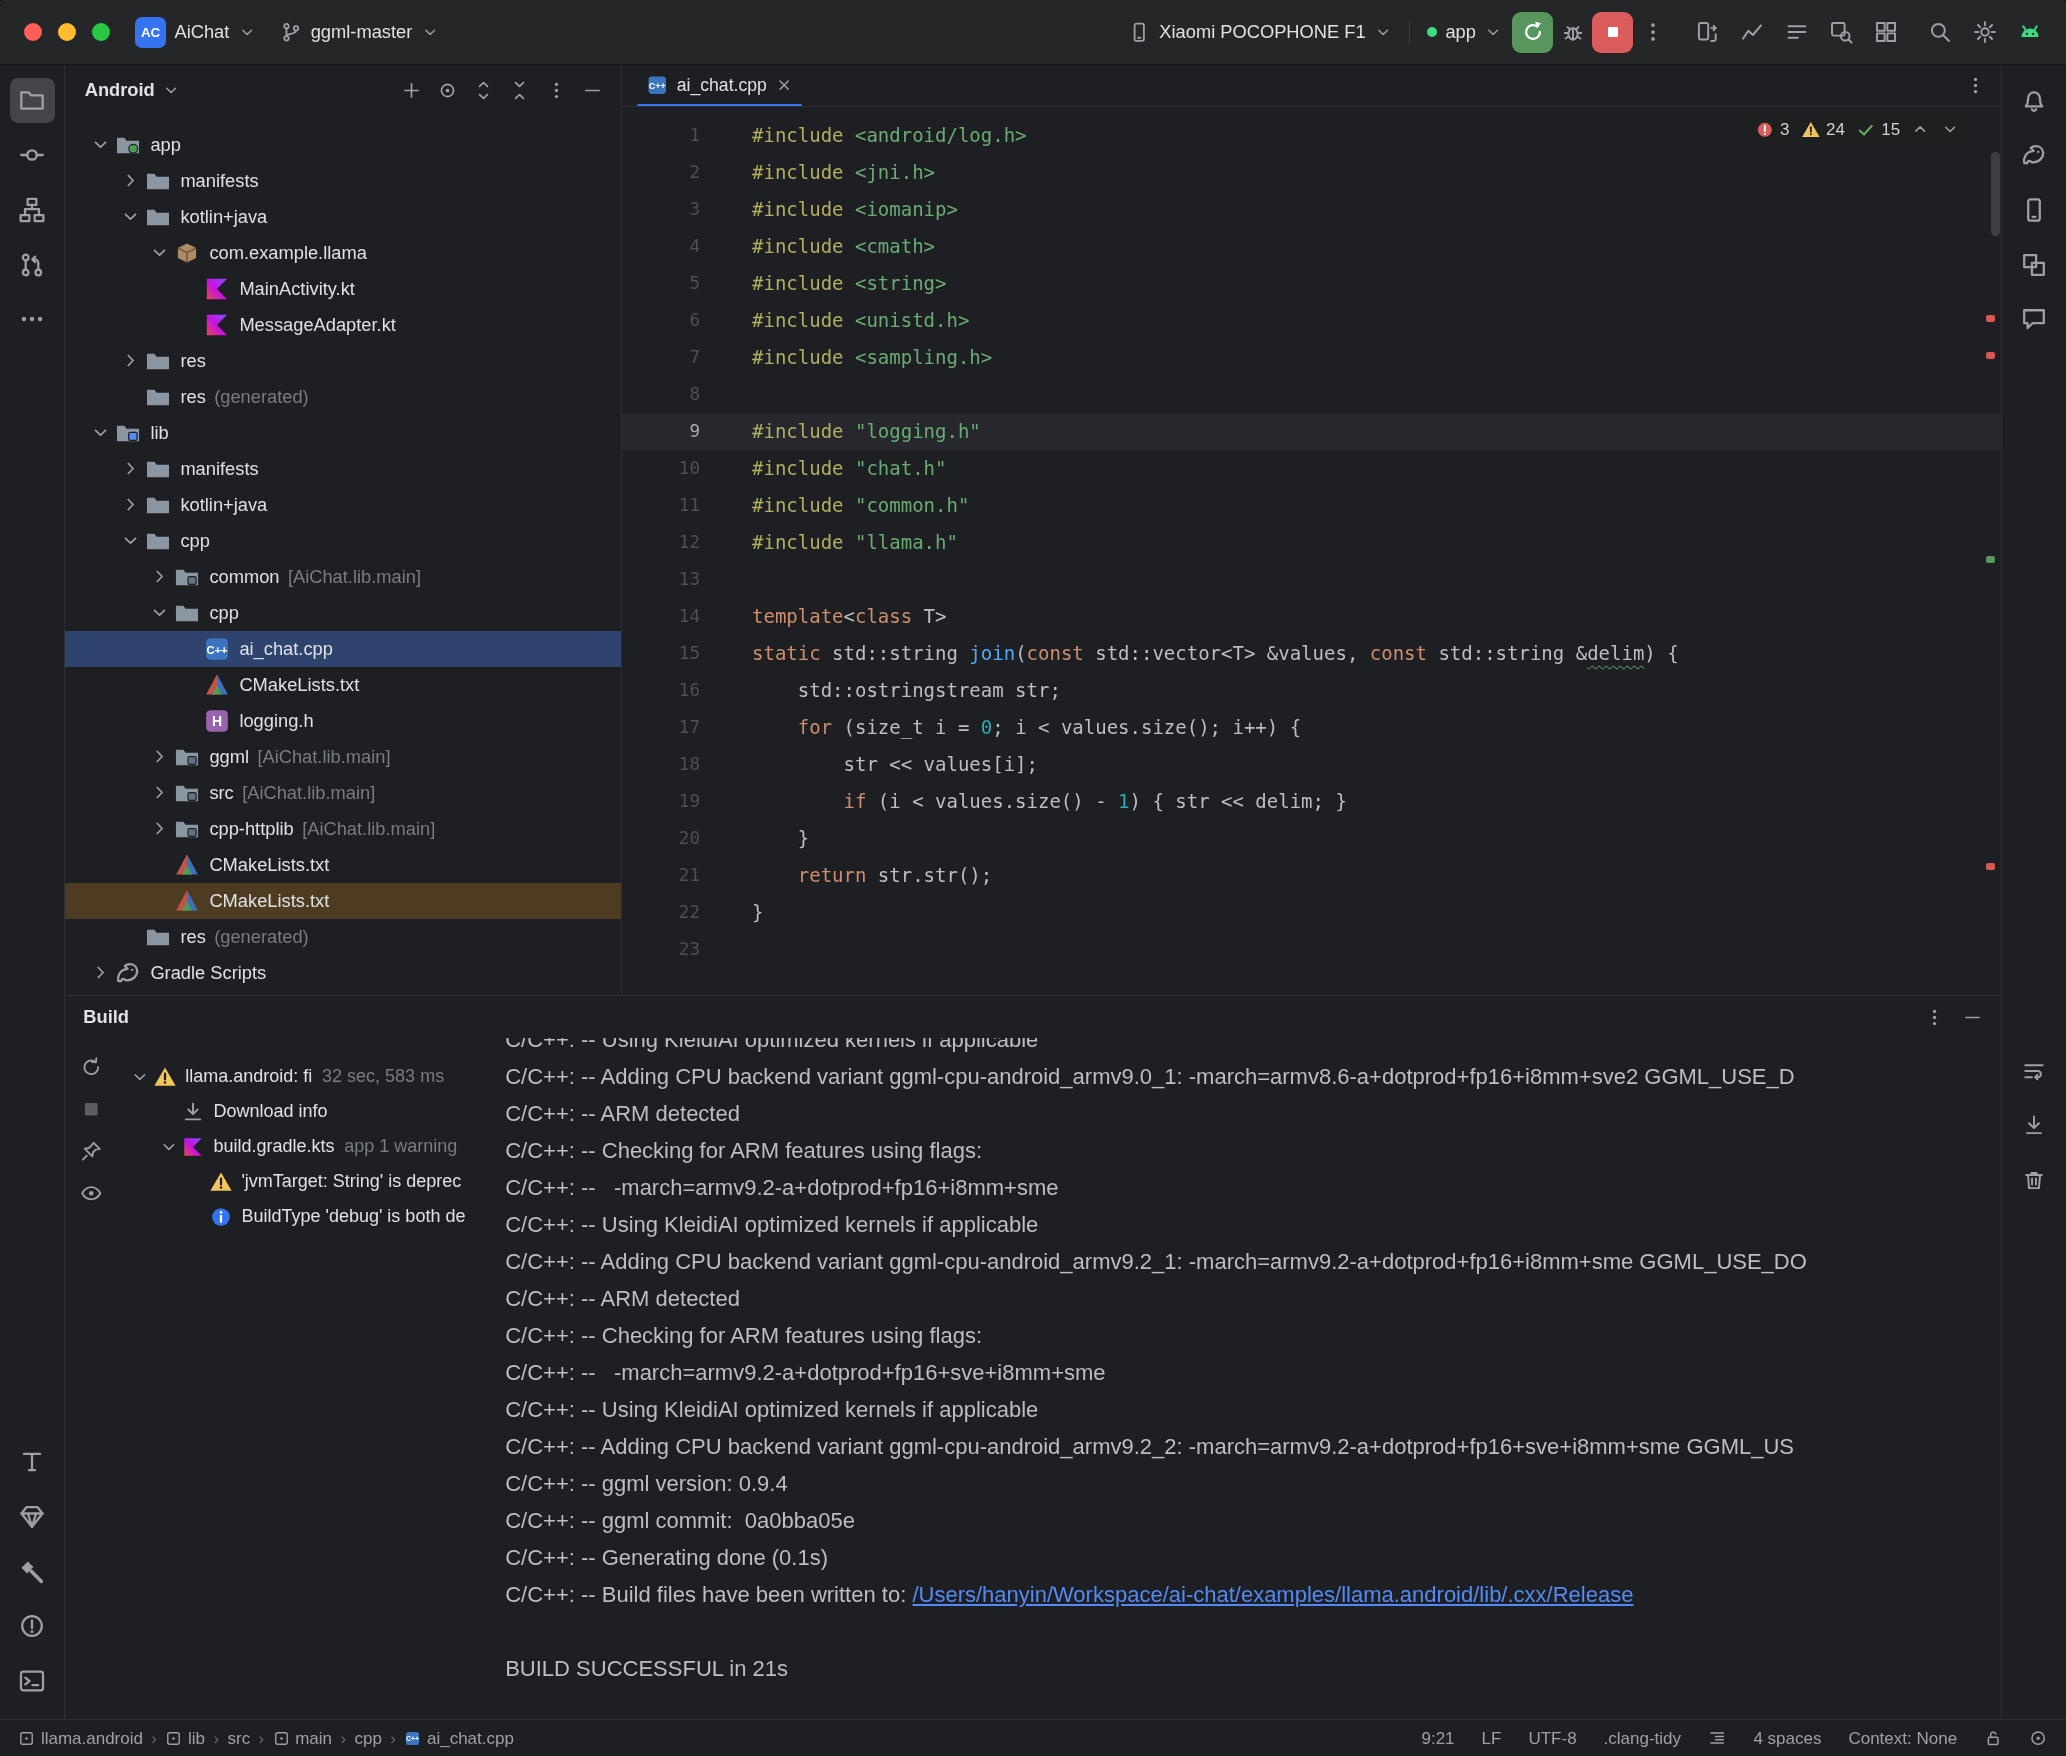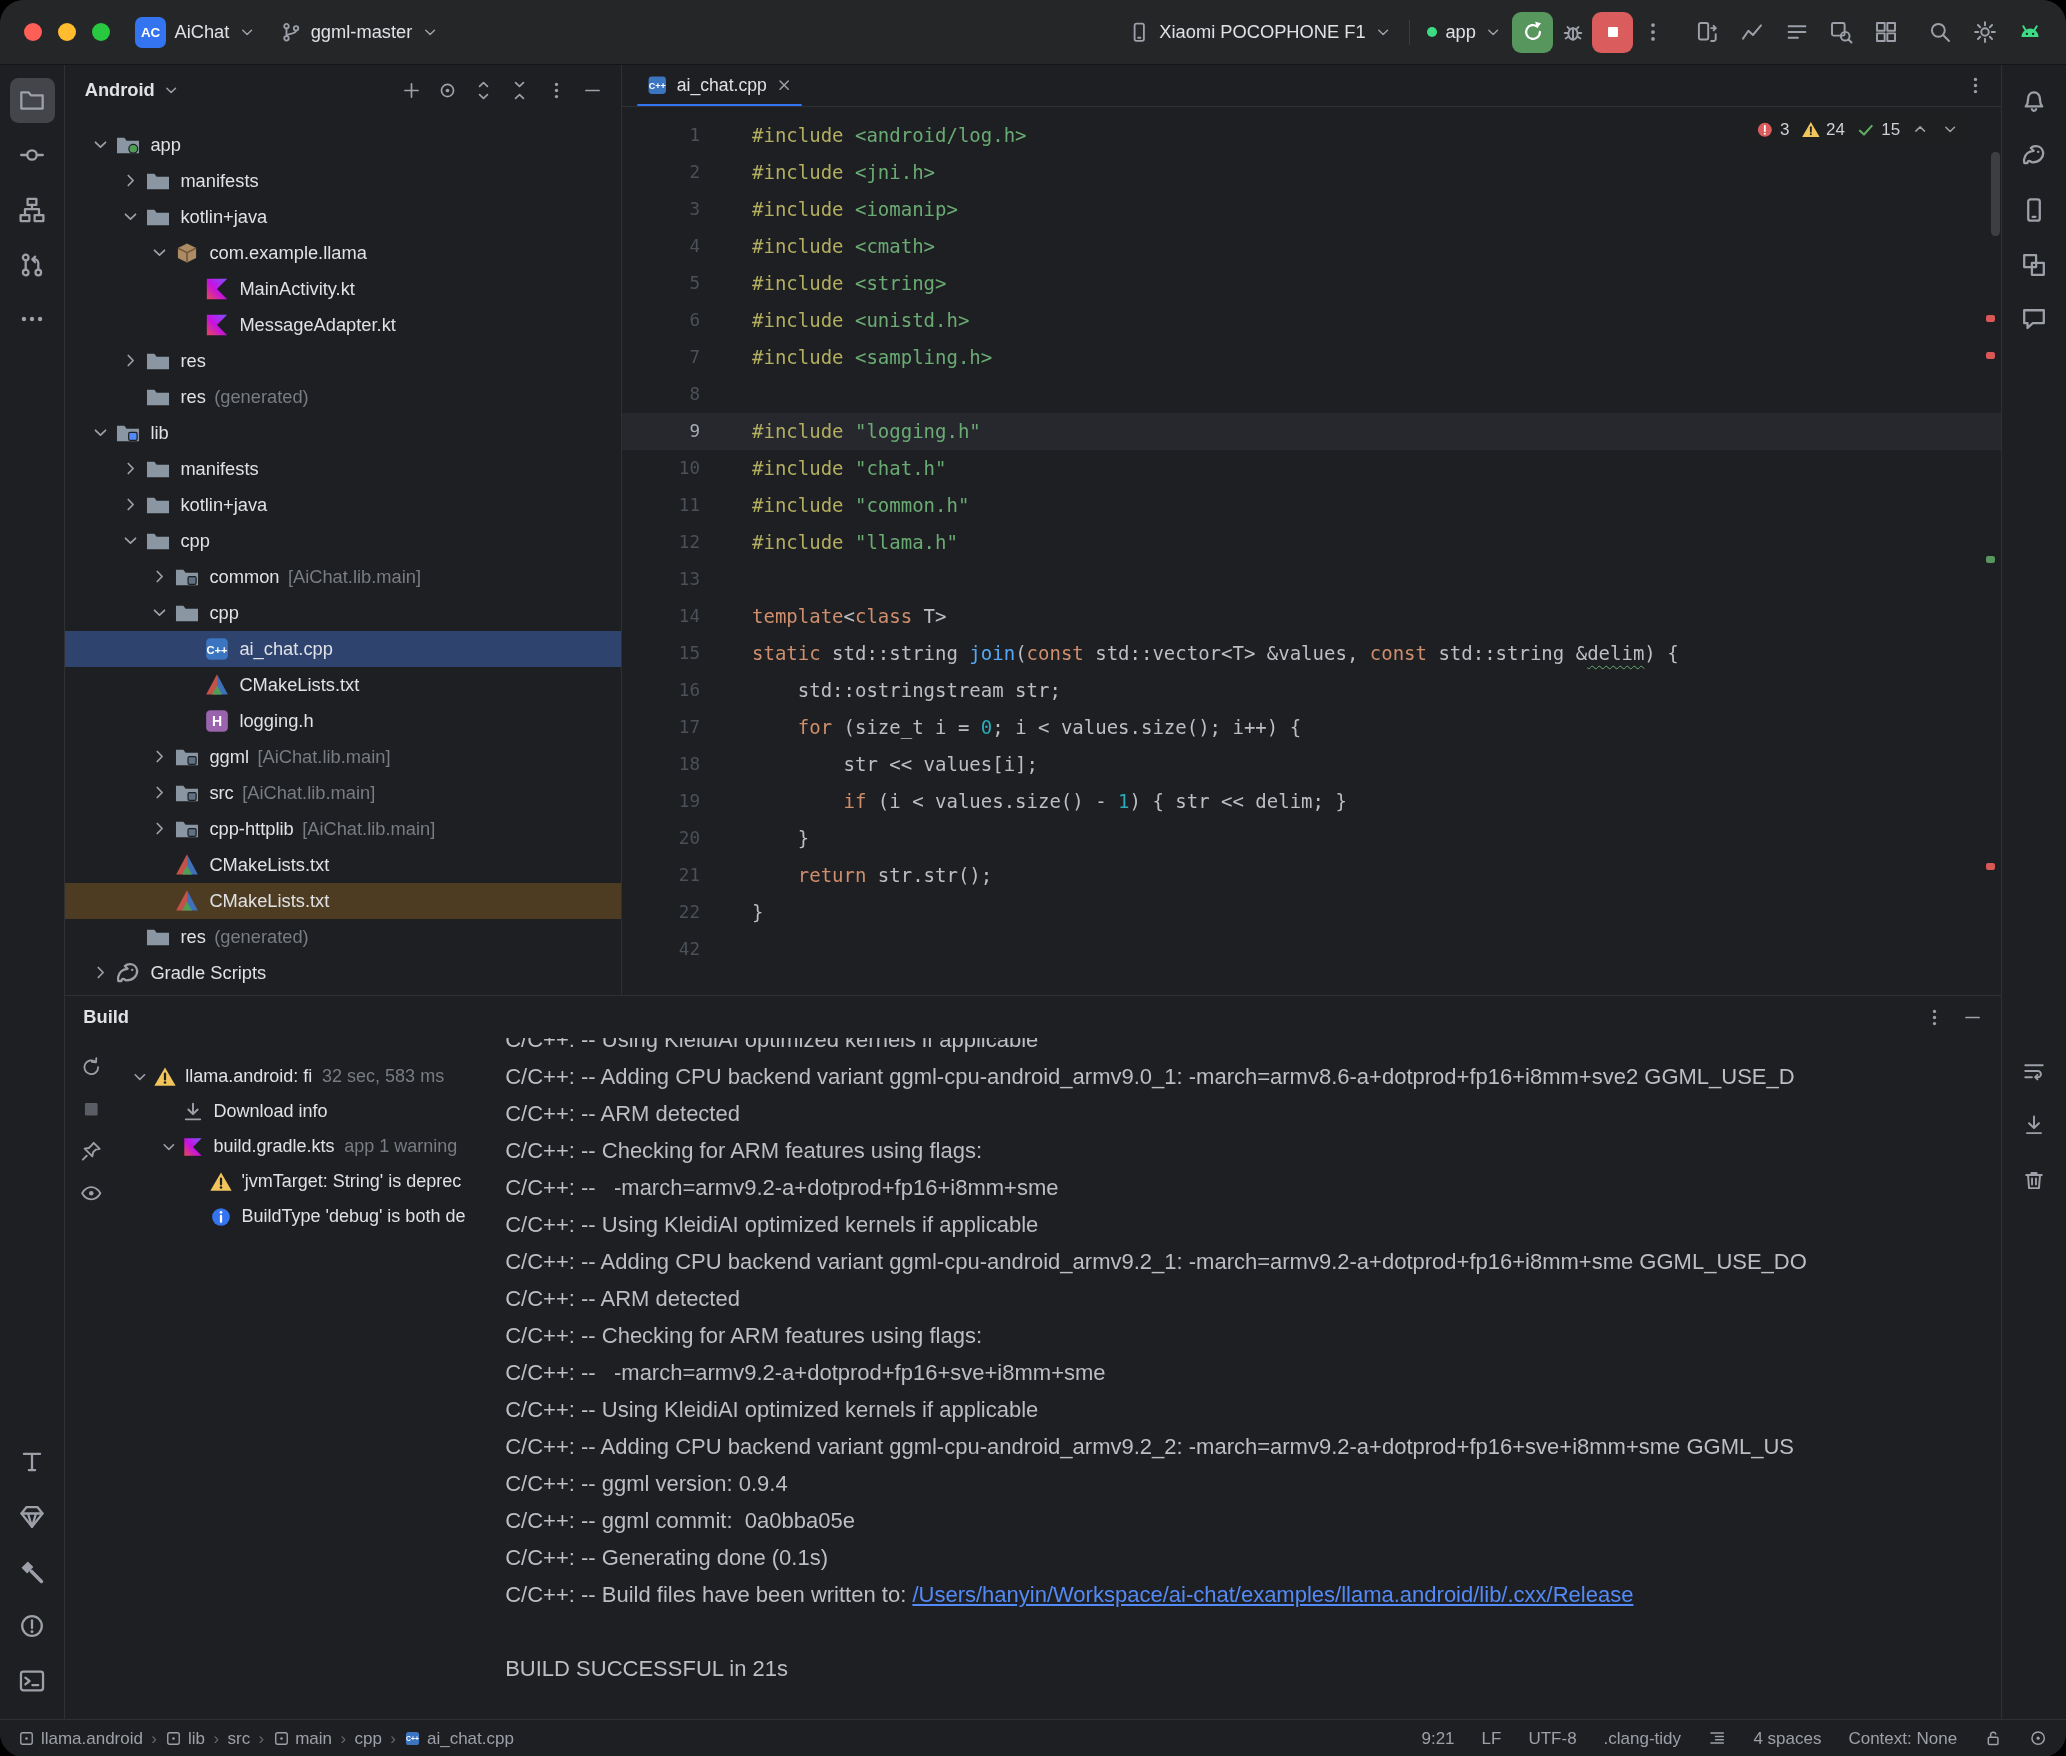--- a/index.html
+++ b/index.html
@@ -1,19 +1,19 @@
 <!DOCTYPE html>
 <html style="font-size:11.2px"><head>
 <meta charset="utf-8">
 <style>
   *{margin:0;padding:0;box-sizing:border-box}
   html,body{width:2066px;height:1757px;background:#000}
   body{font-family:"Liberation Sans","DejaVu Sans",sans-serif;color:#DFE1E5}
   button{background:none;border:none;padding:0;color:inherit;font:inherit;cursor:pointer}
-  #app{position:relative;width:2066px;height:1757px;background:#1E1F22;border-radius:24px;overflow:hidden;display:flex;flex-direction:column}
+  #app{position:relative;width:2066px;height:1757px;background:#1E1F22;border-radius:3px;overflow:hidden;display:flex;flex-direction:column}
 
   
   .icn{display:inline-flex;color:#9DA0A8;flex:none}
   .icn svg{width:100%;height:100%}
   .s{fill:none;stroke:currentColor;stroke-width:1.3;stroke-linecap:round;stroke-linejoin:round}
   .f{fill:currentColor;stroke:none}
 
   
   .titlebar{height:65px;flex:none;display:flex;align-items:center;background:#242628;border-bottom:0.7px solid #141517;padding:0 17px;gap:4.2px}
   .lights{display:flex;gap:15.5px;padding:0 11.2px 0 7px}
@@ -809,21 +809,21 @@
                 <div class="cline"><span class="lnum">13</span><span class="ctext"></span></div>
                 <div class="cline"><span class="lnum">14</span><span class="ctext"><span class="kw">template</span><span class="t">&lt;</span><span class="kw">class</span><span class="t"> T&gt;</span></span></div>
                 <div class="cline"><span class="lnum">15</span><span class="ctext"><span class="kw">static</span><span class="t"> std::string </span><span class="fn">join</span><span class="t">(</span><span class="kw">const</span><span class="t"> std::vector&lt;T&gt; &amp;values, </span><span class="kw">const</span><span class="t"> std::string &amp;</span><span class="sq">delim</span><span class="t">) {</span></span></div>
                 <div class="cline"><span class="lnum">16</span><span class="ctext"><span class="t">    std::ostringstream str;</span></span></div>
                 <div class="cline"><span class="lnum">17</span><span class="ctext"><span class="t">    </span><span class="kw">for</span><span class="t"> (size_t i = </span><span class="num">0</span><span class="t">; i &lt; values.size(); i++) {</span></span></div>
                 <div class="cline"><span class="lnum">18</span><span class="ctext"><span class="t">        str &lt;&lt; values[i];</span></span></div>
                 <div class="cline"><span class="lnum">19</span><span class="ctext"><span class="t">        </span><span class="kw">if</span><span class="t"> (i &lt; values.size() - </span><span class="num">1</span><span class="t">) { str &lt;&lt; delim; }</span></span></div>
                 <div class="cline"><span class="lnum">20</span><span class="ctext"><span class="t">    }</span></span></div>
                 <div class="cline"><span class="lnum">21</span><span class="ctext"><span class="t">    </span><span class="kw">return</span><span class="t"> str.str();</span></span></div>
                 <div class="cline"><span class="lnum">22</span><span class="ctext"><span class="t">}</span></span></div>
-                <div class="cline"><span class="lnum">42</span><span class="ctext"></span></div>
+                <div class="cline"><span class="lnum">23</span><span class="ctext"></span></div>
               </div>
             <div class="inspections">
               <span class="insp">
                 <span class="icn">
                     <svg viewBox="0 0 16 16">
                       <circle cx="8" cy="8" r="5.7" fill="#DB5C5C"></circle>
                       <path d="M8 4.8v4.2" stroke="#fff" stroke-width="1.5" stroke-linecap="round" fill="none"></path>
                       <circle cx="8" cy="11.2" r=".85" fill="#fff"></circle>
                     </svg>
                   </span>

